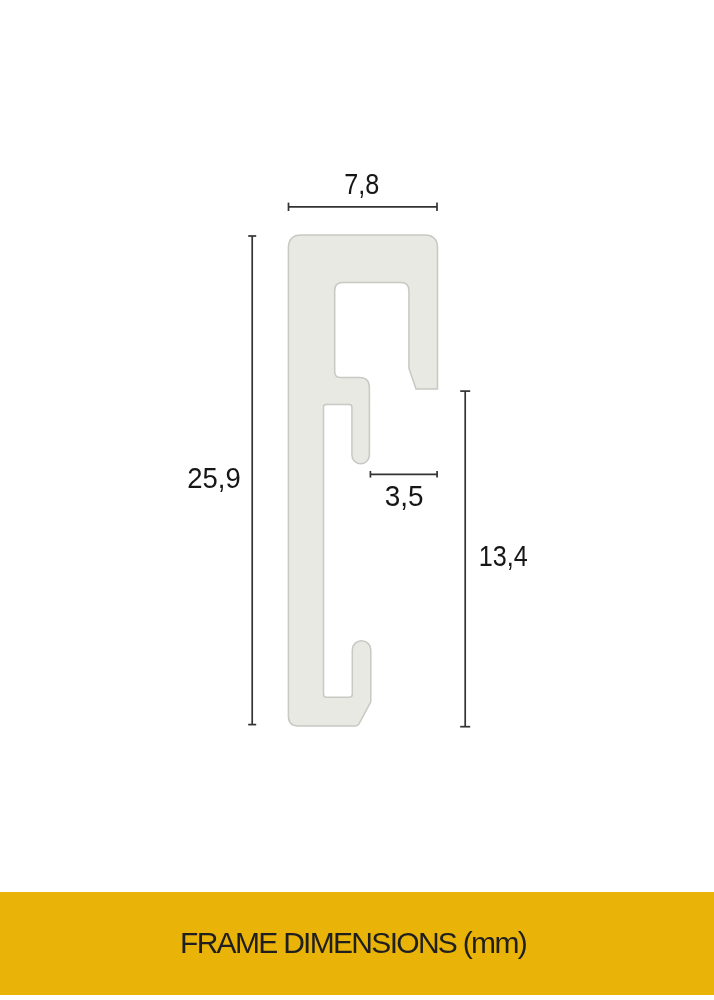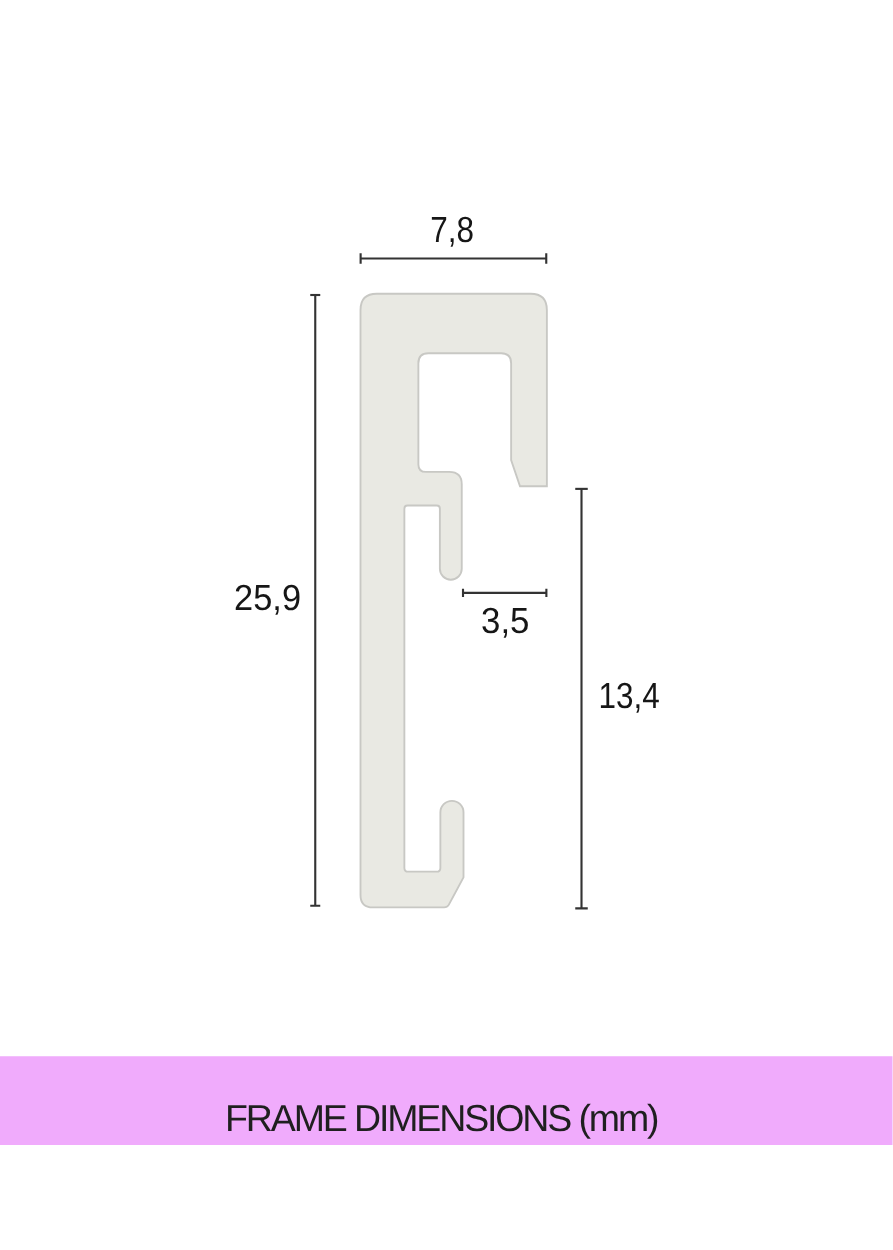--- a/index.html
+++ b/index.html
@@ -1,18 +1,18 @@
 <!DOCTYPE html>
 <html><head>
 <meta charset="utf-8">
 <style>
   html,body{margin:0;padding:0;}
   body{width:714px;height:1000px;background:#ffffff;font-family:"Liberation Sans",sans-serif;overflow:hidden;position:relative;will-change:transform;}
   #diagram{position:absolute;left:0;top:0;}
-  #footer{position:absolute;left:0;top:845px;width:714px;height:71px;background:#f0abfc;}
+  #footer{position:absolute;left:0;top:892px;width:714px;height:103px;background:#eab308;}
   #footer .t{position:absolute;left:0;top:0;width:714px;text-align:center;font-size:30px;color:#1f1f1f;letter-spacing:-1.7px;margin-left:-4px;will-change:transform;line-height:101px;}
 </style>
 </head>
 <body>
 <svg id="diagram" width="714" height="899" viewBox="0 0 714 899" xmlns="http://www.w3.org/2000/svg">
 
   <path d="M 301.4 235
            H 424.5
            Q 437.5 235 437.5 248
            V 389

